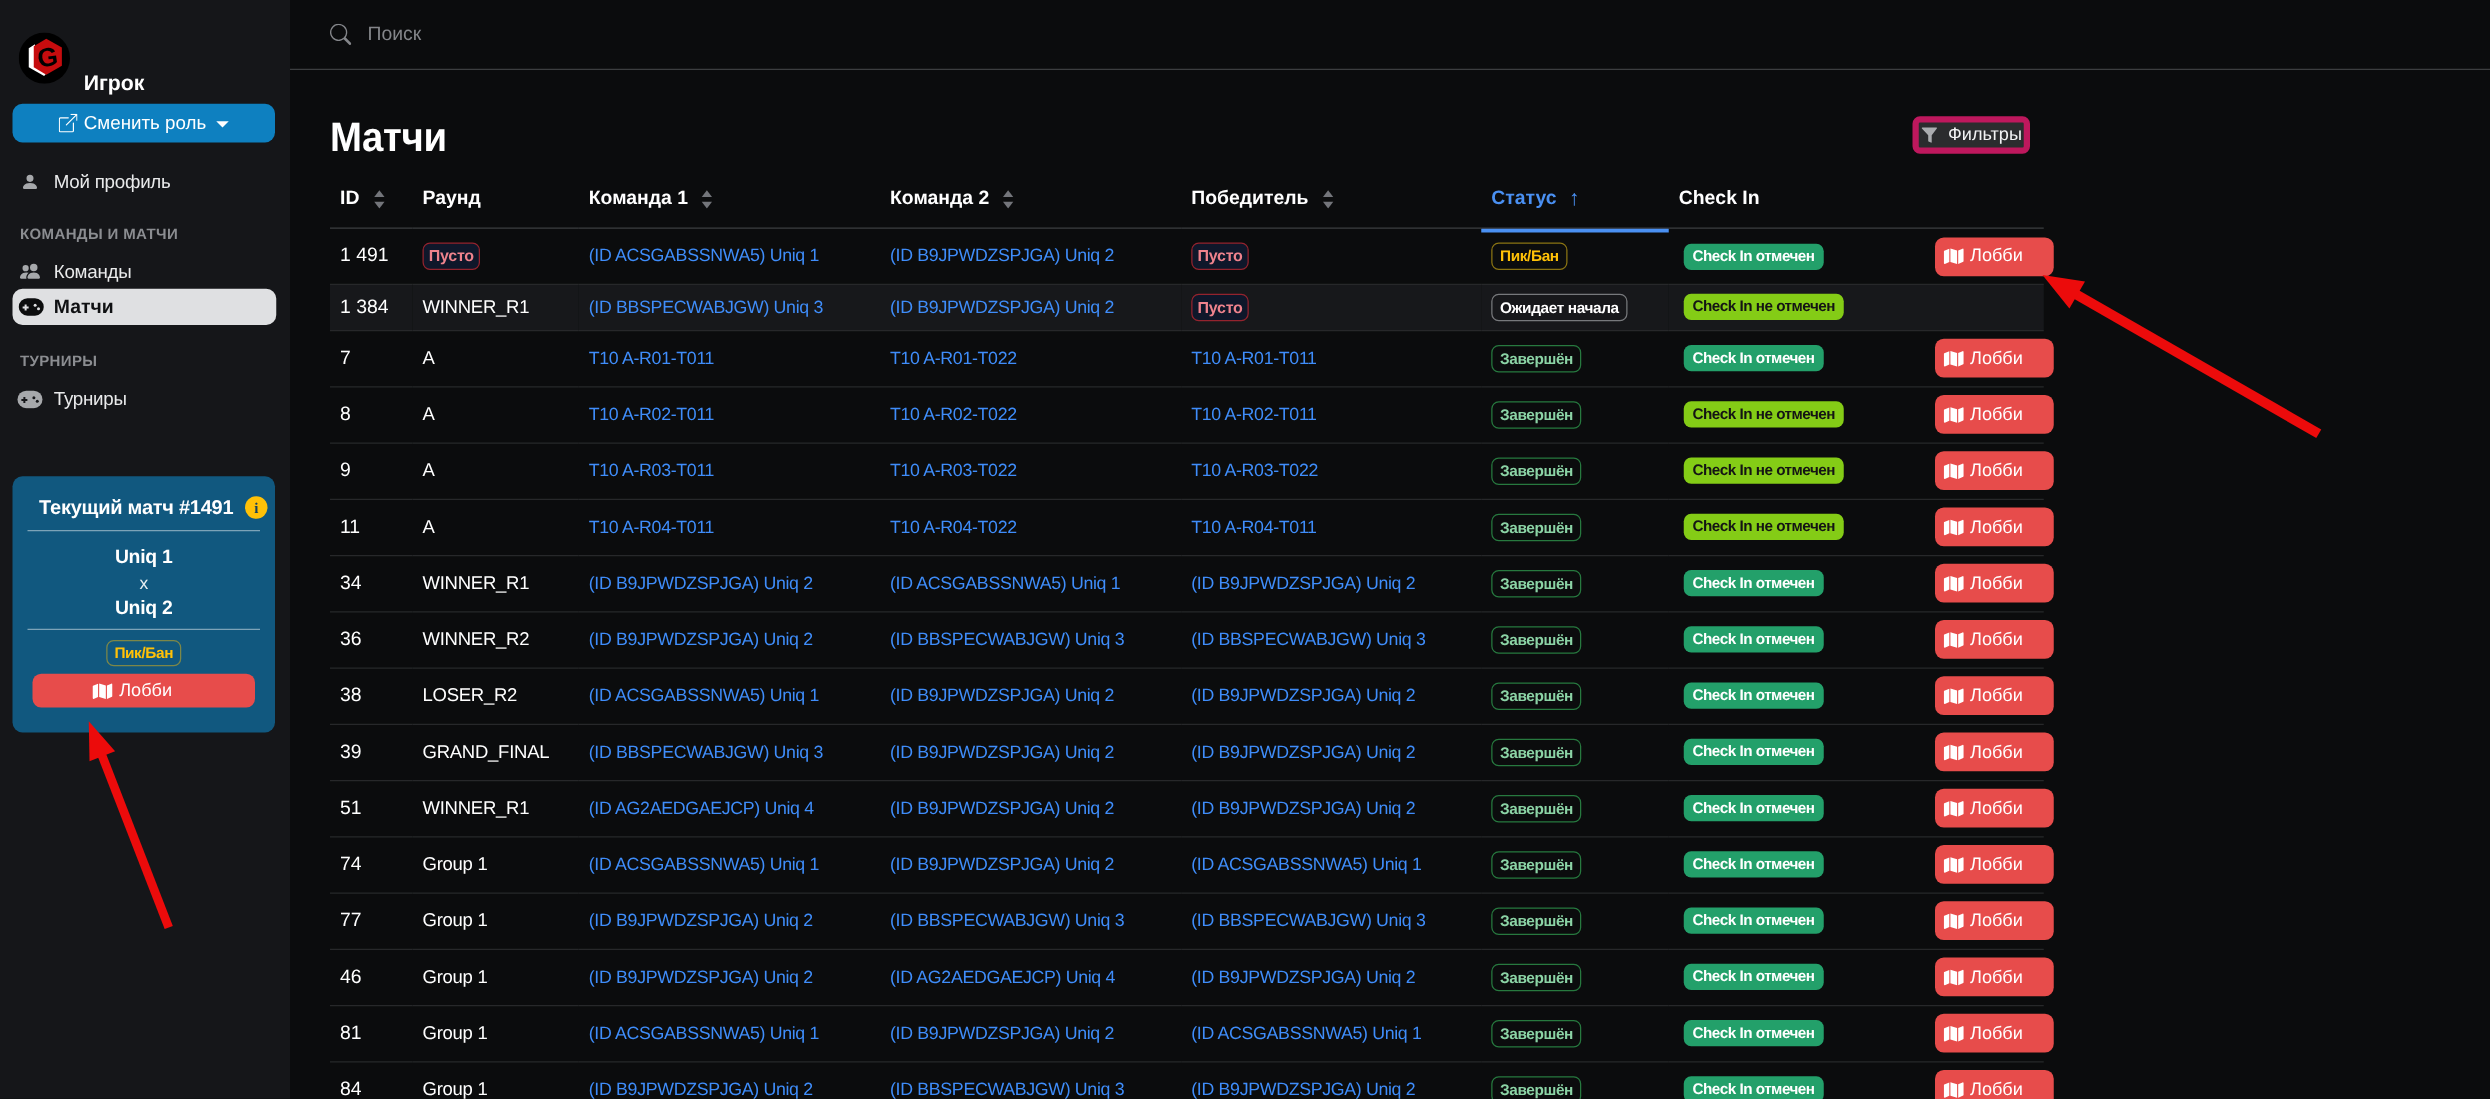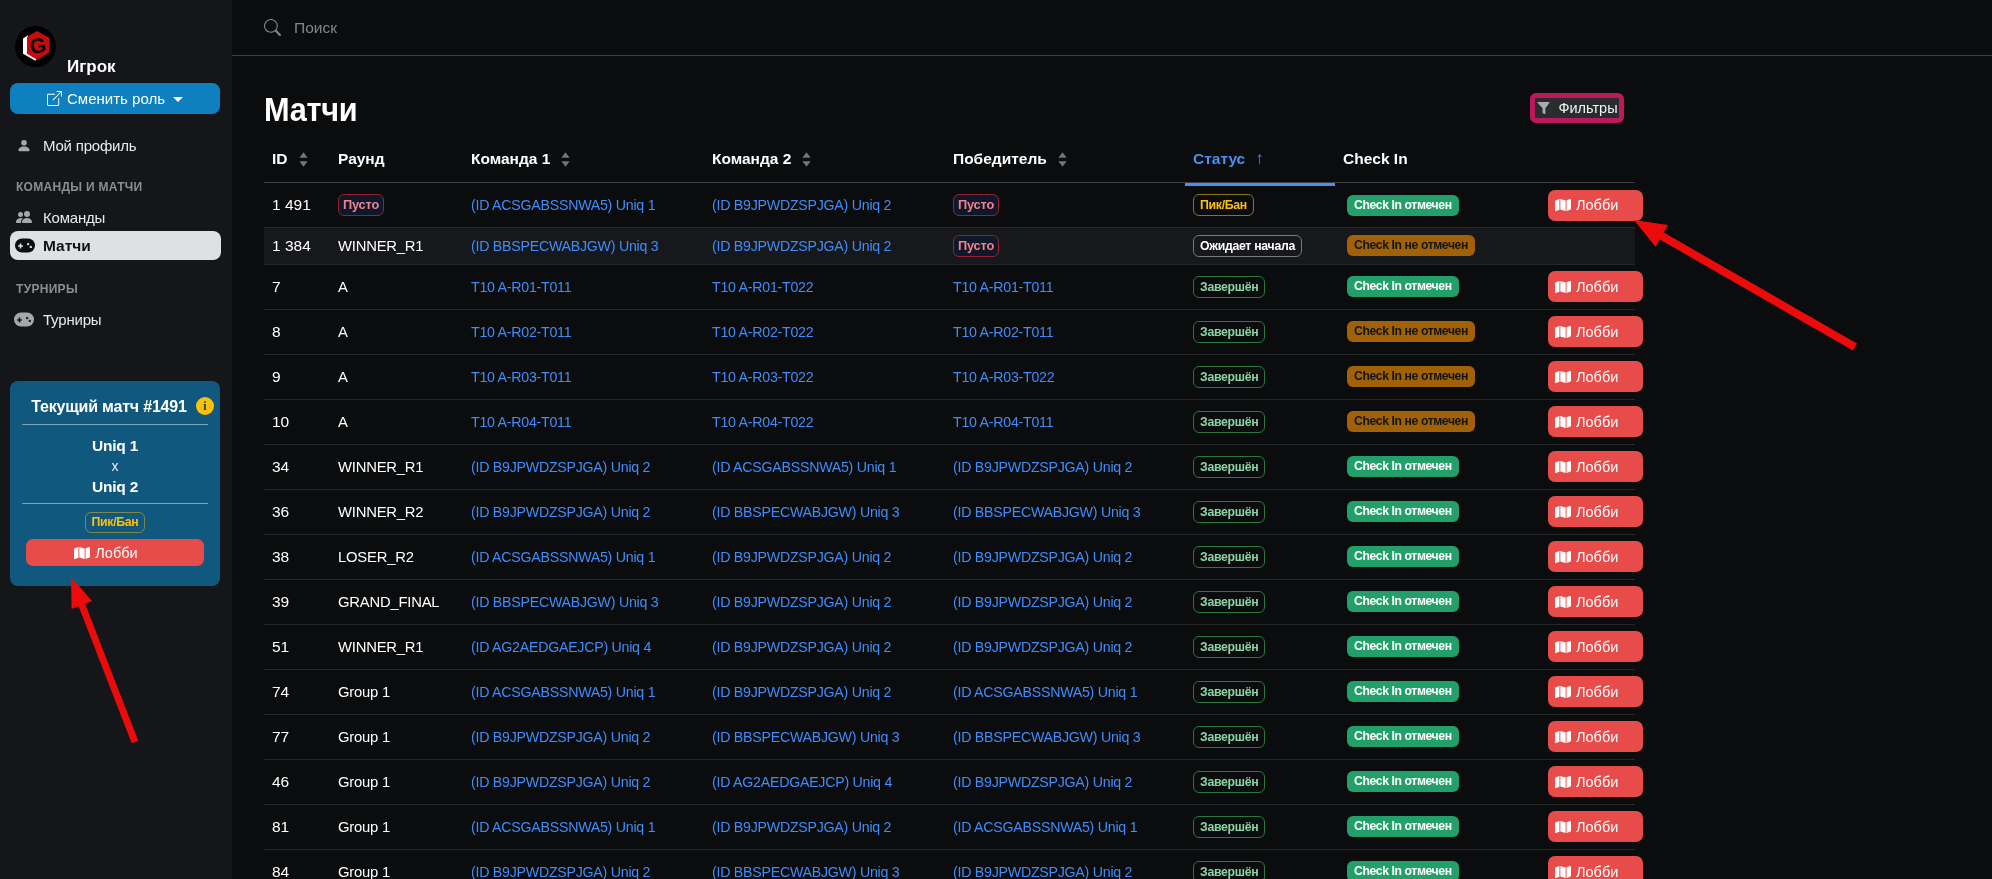--- a/index.html
+++ b/index.html
@@ -60,21 +60,21 @@
 td.cid { font-size:15.5px; letter-spacing:0; }
 .bg-pусто { display:inline-block; background:#0f172a; border:1px solid #94232e; color:#ef838d; font-size:12.8px; font-weight:700;
   padding:2px 4px; border-radius:6px; line-height:16px; letter-spacing:-.2px; }
 .bo-warn, .bo-gray, .bo-done { display:inline-block; font-size:12.3px; font-weight:700; padding:2px 6px; border-radius:6px; line-height:16px; letter-spacing:-.3px; }
 .bo-warn { border:1px solid #8a7413; color:#ffc107; }
 .bo-gray { border:1px solid #77797c; color:#fff; }
 .bo-done { border:1px solid #27793f; color:#8bd3a5; }
 .bf-g, .bf-y { display:inline-block; font-size:12.2px; font-weight:700; padding:3px 7px; border-radius:6px; line-height:15px; letter-spacing:-.4px; }
 .bf-g { background:#23a06a; color:#fff; }
 td .bf-g, td .bf-y { margin-left:4px; }
-.bf-y { background:#a16207; color:#141414; }
+.bf-y { background:#84cc16; color:#141414; }
 .lobby { background:#e74c4b; border:none; border-radius:7px; color:#fff; font-size:14.5px; font-family:inherit;
   height:31px; padding:0 25px 0 7px; display:inline-flex; align-items:center; justify-content:center; gap:5px; vertical-align:middle; }
 .mapi { width:16px; height:16px; }
 .overlay { position:absolute; left:0; top:0; width:1992px; height:879px; z-index:10; pointer-events:none; }
 </style></head>
 <body>
 <div class="sidebar">
   <div class="brand">
     <svg width="41" height="41" viewBox="0 0 41 41">
       <circle cx="20.5" cy="20.5" r="20.5" fill="#000"></circle>
@@ -258,21 +258,21 @@
 <td><span class="bo-done">Завершён</span></td>
 <td><span class="bf-y">Check In не отмечен</span></td>
 <td class="tr-r"><button class="lobby">
                 <svg class="mapi" viewBox="0 0 576 512" fill="#fff">
                   <path d="M384 476.1 192 421.2V35.9l192 54.9V476.1zm32-387.7 127.1-50.9c15.8-6.3 32.9 5.3 32.9 22.3V394.6c0 9.8-6 18.6-15.1 22.3L416 476.1V88.4zM15.1 95.1 160 37.2v387.7L32.9 475.8C17.1 482.1 0 470.5 0 453.5V117.4c0-9.8 6-18.6 15.1-22.3z"></path>
                 </svg>
                 <span>Лобби</span>
               </button></td>
 </tr>
 <tr>
-<td class="cid">10</td>
+<td class="cid">11</td>
 <td><span class="cw">A</span></td>
 <td><span class="lk">T10 A-R04-T011</span></td>
 <td><span class="lk">T10 A-R04-T022</span></td>
 <td><span class="lk">T10 A-R04-T011</span></td>
 <td><span class="bo-done">Завершён</span></td>
 <td><span class="bf-y">Check In не отмечен</span></td>
 <td class="tr-r"><button class="lobby">
                 <svg class="mapi" viewBox="0 0 576 512" fill="#fff">
                   <path d="M384 476.1 192 421.2V35.9l192 54.9V476.1zm32-387.7 127.1-50.9c15.8-6.3 32.9 5.3 32.9 22.3V394.6c0 9.8-6 18.6-15.1 22.3L416 476.1V88.4zM15.1 95.1 160 37.2v387.7L32.9 475.8C17.1 482.1 0 470.5 0 453.5V117.4c0-9.8 6-18.6 15.1-22.3z"></path>
                 </svg>

